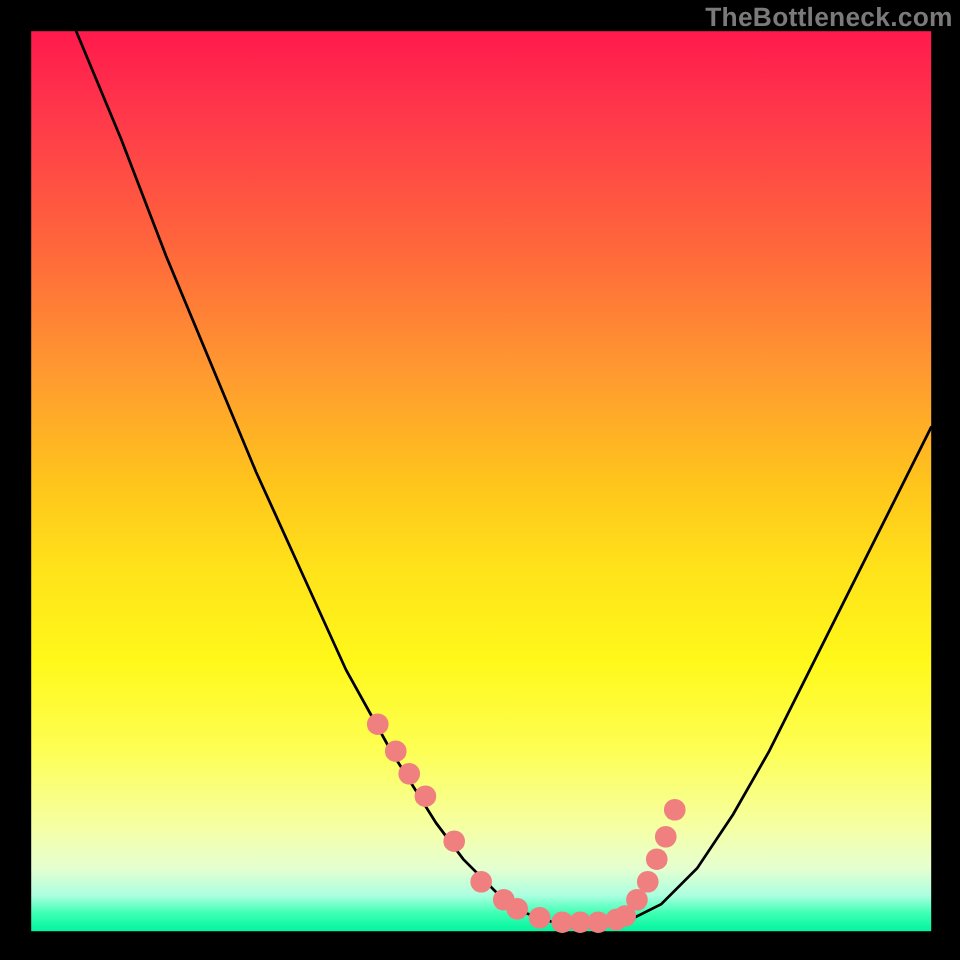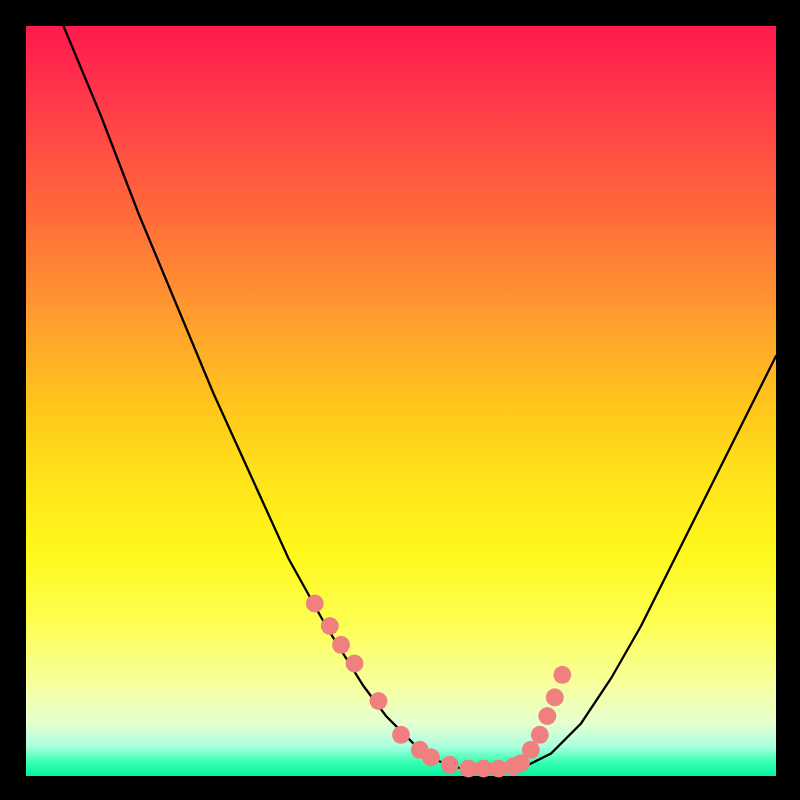--- a/index.html
+++ b/index.html
@@ -82,13 +82,14 @@
         <circle cx="513.5" cy="766.3" r="9" fill="#f08080"></circle>
         <circle cx="521.0" cy="763.3" r="9" fill="#f08080"></circle>
         <circle cx="530.8" cy="749.8" r="9" fill="#f08080"></circle>
         <circle cx="539.8" cy="734.8" r="9" fill="#f08080"></circle>
         <circle cx="547.3" cy="716.0" r="9" fill="#f08080"></circle>
         <circle cx="554.8" cy="697.3" r="9" fill="#f08080"></circle>
         <circle cx="562.3" cy="674.8" r="9" fill="#f08080"></circle>
       </g>
   </svg>
 
+  <div class="attribution">TheBottleneck.com</div>
 </div>
 
 </body></html>

